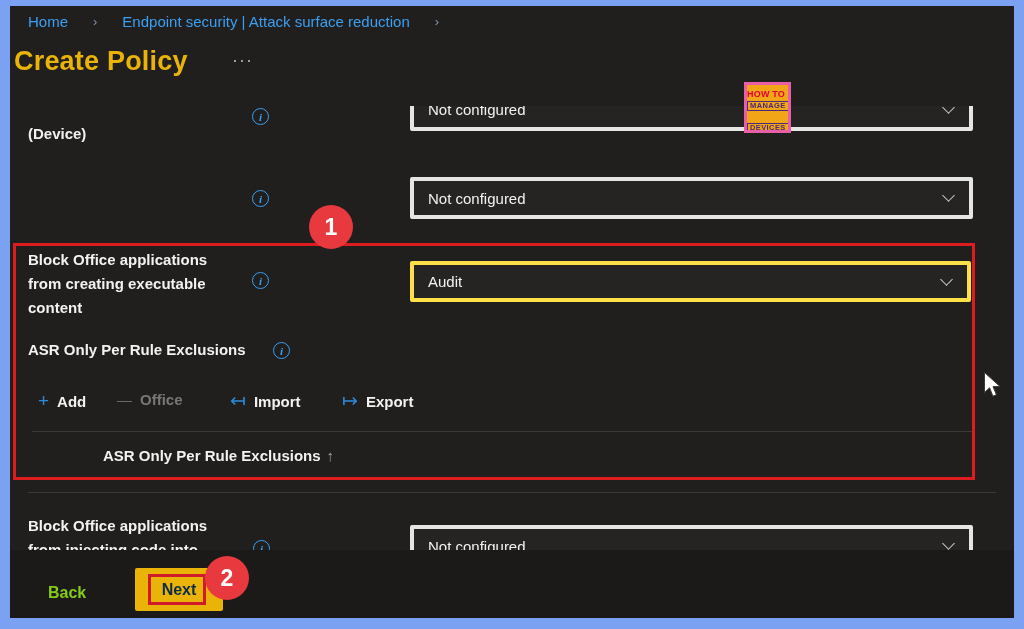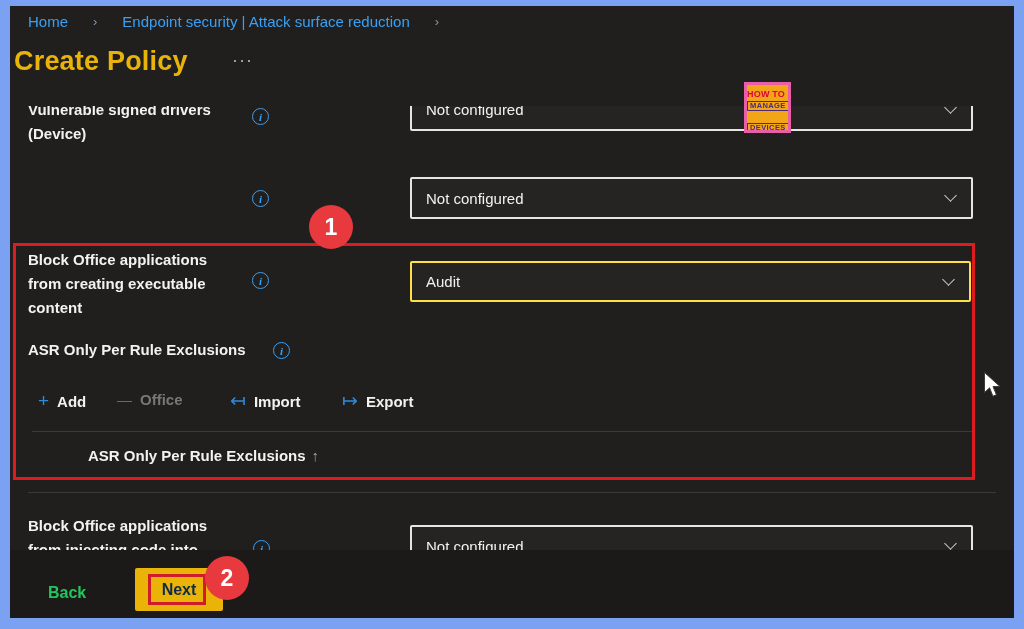--- a/index.html
+++ b/index.html
@@ -15,61 +15,61 @@
   .page-title { position:absolute; left:4px; top:40px; font-size:27px; font-weight:700; color:#eab308; letter-spacing:.2px; }
   .title-more { position:absolute; left:222px; top:44px; font-size:18px; color:#b3b0ad; letter-spacing:1px; }
   .page-subtitle { position:absolute; left:18px; top:84px; font-size:13px; color:#a19f9d; }
 
   
   .scroll-clip { position:absolute; left:0; top:100px; width:1004px; height:444px; overflow:hidden; z-index:1; }
   .lbl { position:absolute; left:18px; font-size:15px; font-weight:700; color:#f3f2f1; line-height:24px; }
   .info { position:absolute; width:17px; height:17px; border:1.5px solid #3aa0f3; border-radius:50%;
           color:#3aa0f3; font:italic 700 11px "Liberation Serif", serif;
           display:flex; align-items:center; justify-content:center; cursor:pointer; }
-  .dd { position:absolute; left:400px; width:563px; height:42px; background:#252423; border:2px solid #e5e5e5;
+  .dd { position:absolute; left:400px; width:563px; height:42px; background:#252423; border:4px solid #e5e5e5;
         border-radius:2px; display:flex; align-items:center; padding:0 14px; cursor:pointer; }
   .dd-text { font-size:15px; color:#f3f2f1; }
   .chev { position:absolute; right:16px; top:50%; width:9px; height:9px; margin-top:-7px;
           border-right:1.6px solid #cfcdcb; border-bottom:1.6px solid #cfcdcb; transform:rotate(45deg); }
 
   .dd-row1 { top:-18px; height:43px; }
   .dd-row2 { top:71px; }
-  .dd-audit { top:155px; width:561px; height:41px; border:2px solid #fde047; }
+  .dd-audit { top:155px; width:561px; height:41px; border:4px solid #fde047; }
   .dd-row5 { top:419px; }
 
   
   .toolbar-item { position:absolute; top:285px; display:flex; align-items:center; gap:8px; font-size:15px; font-weight:700; color:#f3f2f1; cursor:pointer; }
   .tb-add { left:28px; }
   .tb-remove { left:107px; color:#797775; cursor:default; }
   .tb-import { left:220px; }
   .tb-export { left:332px; }
   .tb-glyph-blue { color:#2e8ad8; font-size:19px; font-weight:400; line-height:20px; }
   .tb-glyph-gray { color:#6b6967; font-size:15px; font-weight:400; }
 
   .rule-sep { position:absolute; left:22px; top:325px; width:940px; height:1px; background:#3b3a39; }
-  .list-header { position:absolute; left:78px; top:341px; font-size:15px; font-weight:700; color:#f3f2f1; }
+  .list-header { position:absolute; left:93px; top:341px; font-size:15px; font-weight:700; color:#f3f2f1; }
   .sort-arrow { color:#a19f9d; font-weight:400; margin-left:6px; }
   .below-sep { position:absolute; left:18px; top:386px; width:968px; height:1px; background:#3a3938; }
 
   
   .red-box { position:absolute; left:3px; top:237px; width:962px; height:237px; border:3px solid #dd1c20; z-index:5; pointer-events:none; }
   .ann-circle { position:absolute; width:44px; height:44px; border-radius:50%; background:#e8393f; color:#ffffff;
                 font-size:23px; font-weight:700; display:flex; align-items:center; justify-content:center; z-index:6; }
   .ann-1 { left:299px; top:199px; }
   .ann-2 { left:195px; top:6px; }
 
   
   .badge { position:absolute; left:734px; top:76px; width:47px; height:51px; background:#e85fa8; padding:3px; z-index:7; }
   .badge-inner { width:100%; height:100%; background:#f2a516; display:flex; flex-direction:column; align-items:flex-start; overflow:hidden; }
   .badge-l1 { color:#e1003c; font-size:9px; font-weight:800; margin-top:4px; letter-spacing:.2px; }
   .badge-stamp { color:#4a2a7a; font-size:7.5px; font-weight:800; border:1px solid #4a2a7a; line-height:8px; padding:0 2px; margin-top:2px; letter-spacing:.4px; }
 
   
   .footer { position:absolute; left:0; top:544px; width:1004px; height:68px; background:#1b1a19; z-index:4; }
-  .back-btn { position:absolute; left:38px; top:34px; font-size:16px; font-weight:700; color:#22c55e; cursor:pointer; }
+  .back-btn { position:absolute; left:38px; top:34px; font-size:16px; font-weight:700; color:#84cc16; cursor:pointer; }
   .next-btn { position:absolute; left:125px; top:18px; width:88px; height:43px; background:#eab308; border:none; border-radius:2px;
               font-family:"Liberation Sans", sans-serif; font-size:16px; font-weight:700; color:#0f2b4a; cursor:pointer; }
   .next-red-rect { position:absolute; left:138px; top:24px; width:58px; height:31px; border:3px solid #d01b2a; z-index:5; pointer-events:none; }
 
   
   .cursor { position:absolute; left:973px; top:366px; z-index:10; pointer-events:none; }
 </style>
 </head>
 <body>
 
@@ -81,21 +81,21 @@
     <span class="crumb-link">Endpoint security | Attack surface reduction</span>
     <span class="crumb-sep">›</span>
   </div>
 
   <div class="page-title">Create Policy</div>
   <div class="title-more">···</div>
 
   <div class="scroll-clip">
 
     <div class="lbl" style="top:-8px;">
-      <span>Vulnerable signed drivers</span><br>
+      <br>
       <span>(Device)</span>
     </div>
     <span class="info" style="left:242px; top:2px;">i</span>
     <div class="dd dd-row1">
       <span class="dd-text">Not configured</span>
       <span class="chev"></span>
     </div>
 
     <span class="info" style="left:242px; top:84px;">i</span>
     <div class="dd dd-row2">

